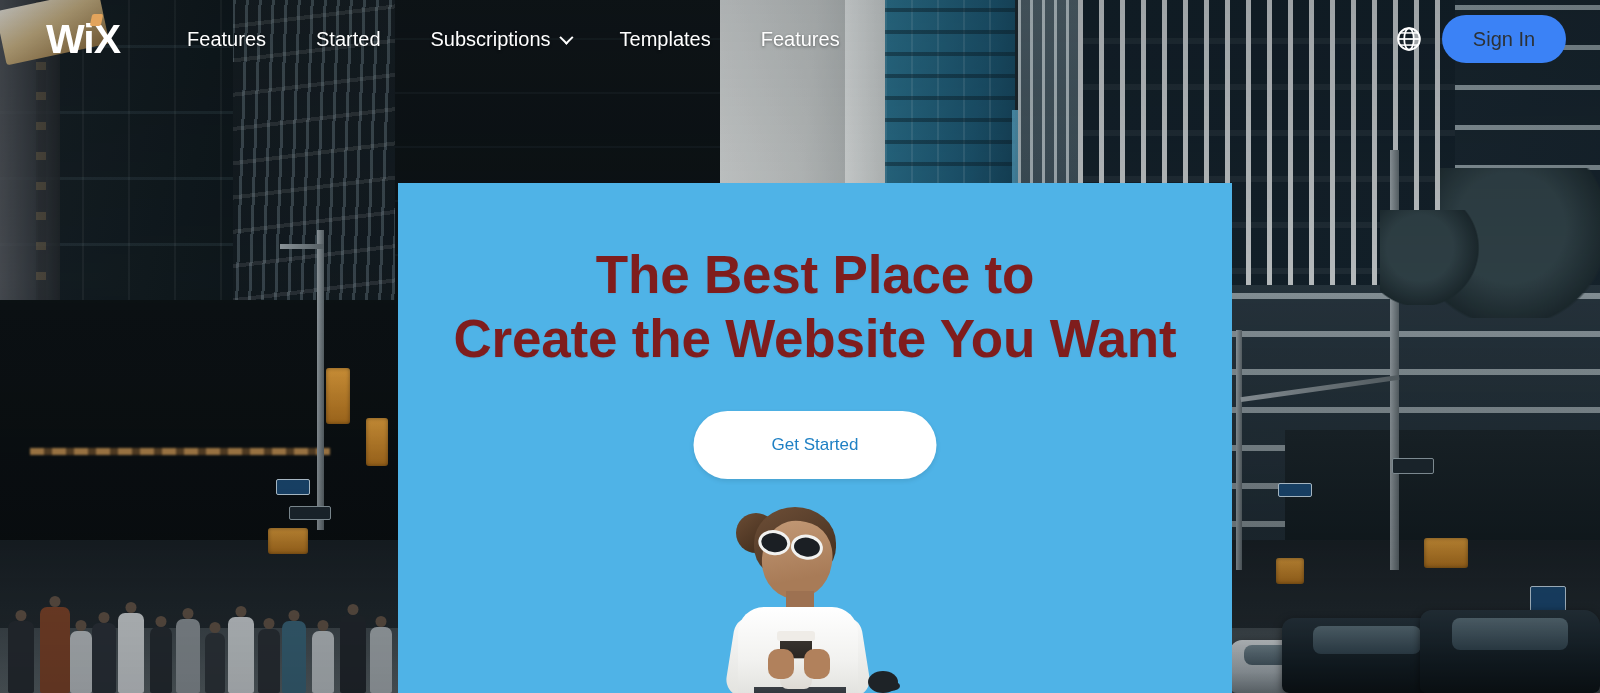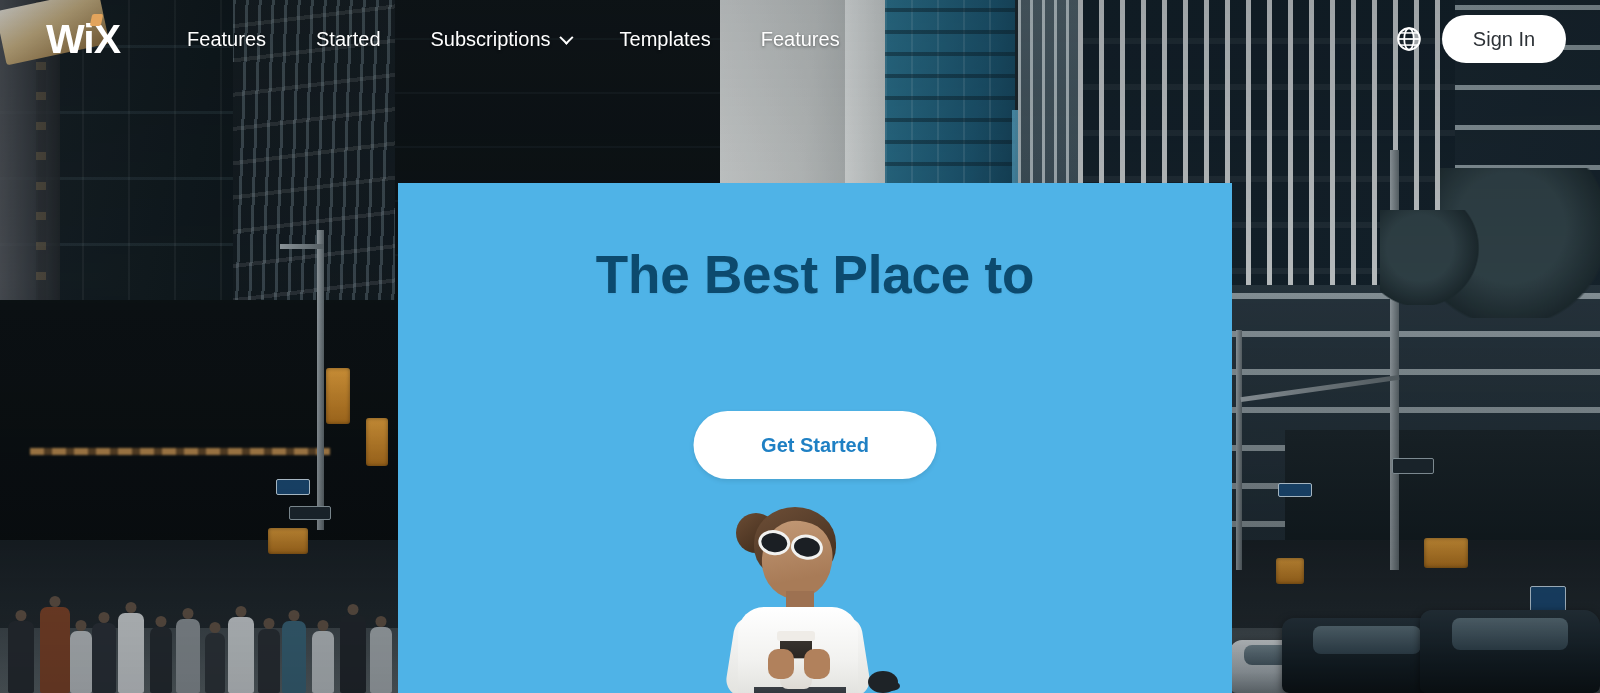--- a/index.html
+++ b/index.html
@@ -200,32 +200,32 @@
 
   
   .hero {
     position:absolute;
     left:398px; top:183px; width:834px; height:510px;
     background:#4fb3e7;
     overflow:hidden;
   }
   .hero-title {
     position:absolute; left:0; top:60px; width:100%;
-    text-align:center; color:#0c4a6e;
+    text-align:center; color:#7f1d1d;
     font-size:53px; line-height:64px;
     font-weight:bold; letter-spacing:-.2px;
     text-shadow:0 1px 2px rgba(0,0,0,.06);
     font-stretch:condensed;
   }
   .hero-title .l2 { display:block; }
   .cta {
     position:absolute; left:50%; transform:translateX(-50%);
     top:228px; width:243px; height:68px;
     background:#ffffff; border:none; border-radius:40px;
-    color:#1f80c4; font-size:20px; font-weight:700;
+    color:#1f80c4; font-size:17px; font-weight:400;
     font-family:"Liberation Sans", sans-serif;
     cursor:pointer;
     box-shadow:0 2px 5px rgba(0,0,0,.10);
   }
 
   
   .subject { position:absolute; left:50%; transform:translateX(-50%); bottom:-6px; width:230px; height:200px; }
   .s-hair {
     position:absolute; left:54px; top:8px; width:82px; height:72px; border-radius:50% 50% 44% 44%;
     background:linear-gradient(150deg,#6e4f37,#3f2b1d);
@@ -311,21 +311,21 @@
     display:inline-block; width:10px; height:10px;
     border-right:2px solid #fff; border-bottom:2px solid #fff;
     transform:rotate(45deg) translateY(-2px);
   }
   .nav-right {
     margin-left:auto; display:flex; align-items:center; gap:20px; margin-right:34px;
   }
   .globe { width:26px; height:26px; cursor:pointer; }
   .signin {
     width:124px; height:48px; border-radius:26px; border:none;
-    background:#ffffff; color:#2c3136; font-size:20px;
+    background:#3b82f6; color:#2c3136; font-size:20px;
     font-family:"Liberation Sans", sans-serif; cursor:pointer;
   }
 </style>
 </head>
 <body>
 
 <div class="page">
 
   <div class="photo">
     <div class="sky"></div>
@@ -396,20 +396,21 @@
     <div class="car" style="left:1420px;top:610px;width:180px;height:83px;">
         <div class="windshield"></div>
       </div>
 
     <div class="tone"></div>
   </div>
 
   <div class="hero">
     <h1 class="hero-title">
       <span class="l1">The Best Place to</span>
+      <span class="l2">Create the Website You Want</span>
     </h1>
 
     <button class="cta">Get Started</button>
 
     <div class="subject">
       <div class="s-bun"></div>
       <div class="s-hair"></div>
       <div class="s-face"></div>
       <div class="s-glass">
           <i class="l"></i>

